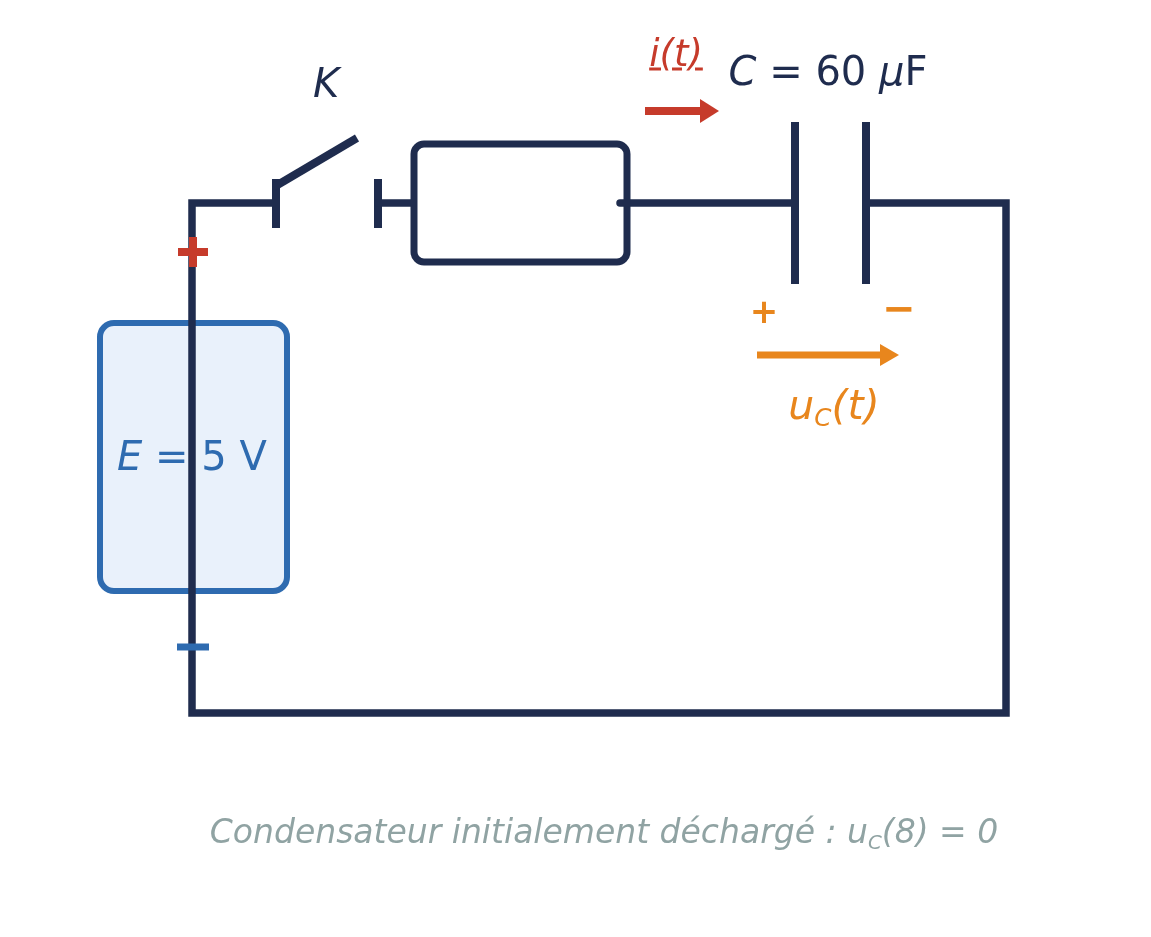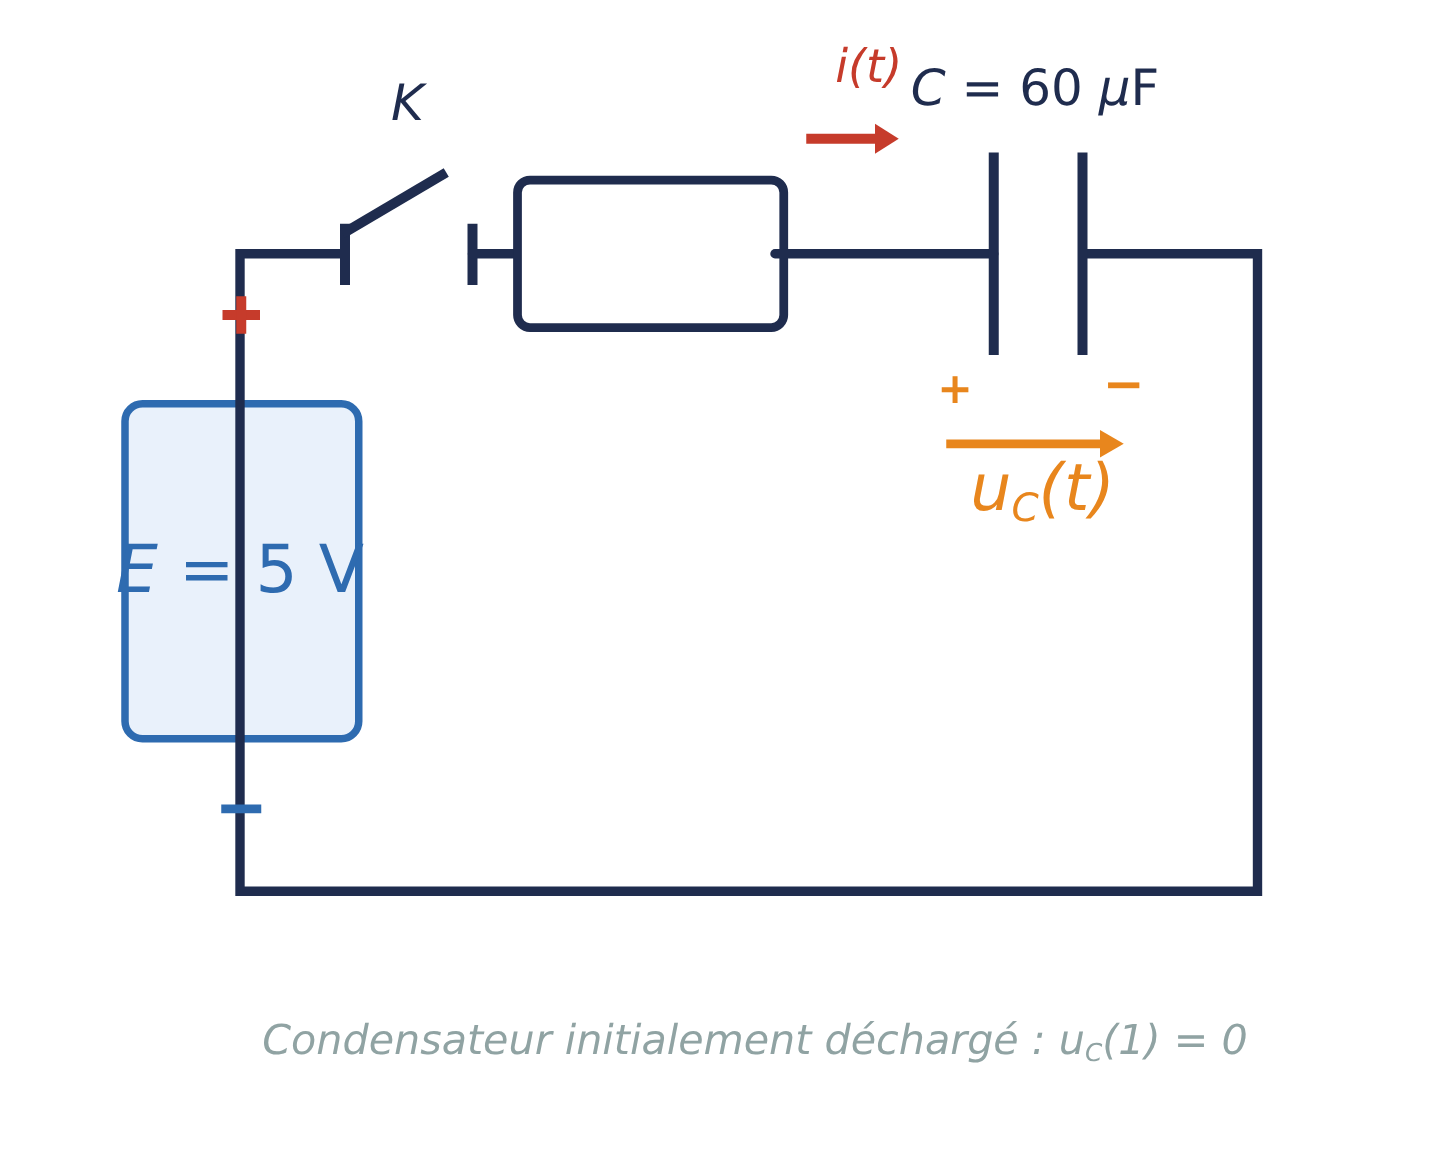--- a/index.html
+++ b/index.html
@@ -33,27 +33,27 @@
   .navy   { color: var(--wire); }
   .red    { color: var(--accent-red); }
   .orange { color: var(--accent-orange); }
   .blue   { color: var(--battery-text); }
   .gray   { color: var(--caption-text); }
   .it     { font-style: italic; }
   .bold   { font-weight: bold; }
   .sub    { font-size: 0.6em; vertical-align: -0.28em; }
 
   .switch-label    { left: 326px; top: 83px;  font-size: 40px; }
-  .current-label   { left: 695px; top: 53px;  font-size: 37px; }
+  .current-label   { left: 676px; top: 53px;  font-size: 37px; text-decoration: underline; }
   .capacitor-label { left: 828px; top: 71px;  font-size: 40px; }
   .resistor-label  { left: 521px; top: 202px; font-size: 40px; }
-  .source-label    { left: 192px; top: 456px; font-size: 53px; }
+  .source-label    { left: 192px; top: 456px; font-size: 40px; }
   .cap-plus-label  { left: 764px; top: 311px; font-size: 34px; }
   .cap-minus-label { left: 899px; top: 308px; font-size: 40px; }
-  .voltage-label   { left: 834px; top: 394px; font-size: 52px; }
+  .voltage-label   { left: 834px; top: 408px; font-size: 41px; }
   .caption-label   { left: 604px; top: 834px; font-size: 33px; }
 </style>
 </head>
 <body>
 
 <div class="stage">
 
   <svg width="1151" height="937" viewBox="0 0 1151 937">
 
     <rect class="battery-body" x="100" y="323" width="187" height="268" rx="14" stroke-width="6"></rect>
@@ -105,16 +105,16 @@
 
   <div class="label cap-plus-label orange bold">+</div>
 
   <div class="label cap-minus-label orange bold">−</div>
 
   <div class="label voltage-label orange it">
     <span>u</span><span class="sub">C</span><span>(t)</span>
   </div>
 
   <div class="label caption-label gray it">
-    <span>Condensateur initialement déchargé : u</span><span class="sub">C</span><span>(1) = 0</span>
+    <span>Condensateur initialement déchargé : u</span><span class="sub">C</span><span>(8) = 0</span>
   </div>
 
 </div>
 
 </body></html>

